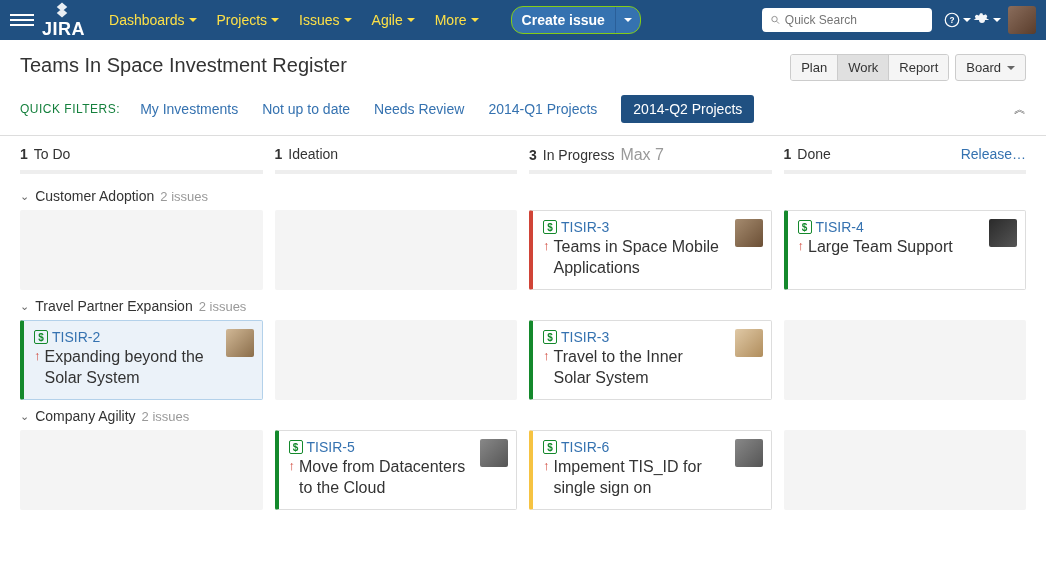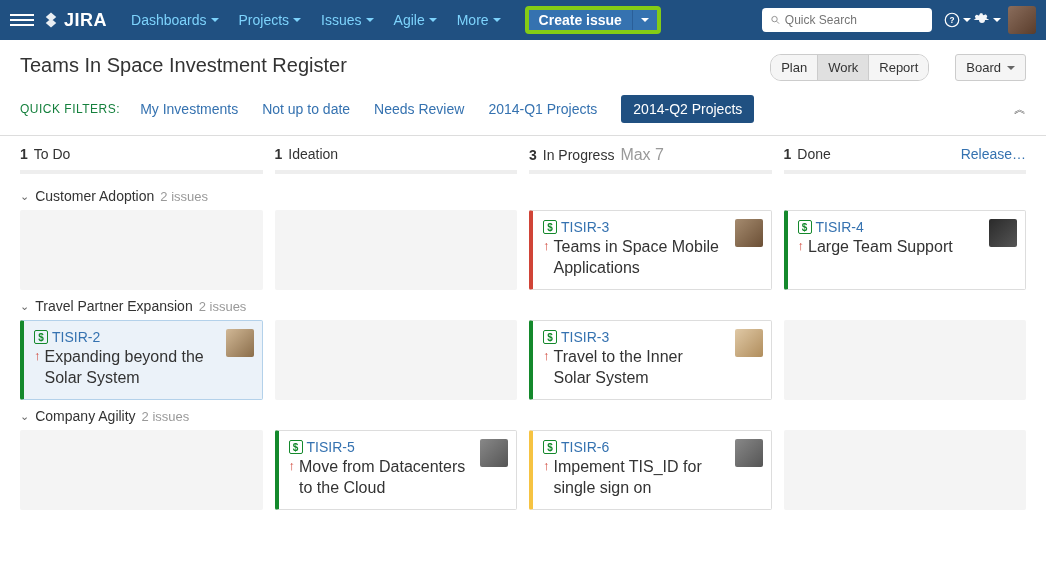--- a/index.html
+++ b/index.html
@@ -2,38 +2,38 @@
 <html><head>
 <meta charset="utf-8">
 <style>
   * { box-sizing: border-box; margin: 0; padding: 0; }
   body { font-family: -apple-system, "Helvetica Neue", Arial, sans-serif; font-size: 14px; color: #333; background: #fff; width: 1046px; }
   
   
   .topnav { background: #205081; height: 40px; display: flex; align-items: center; padding: 0 10px; color: #fff; }
   .hamburger { width: 24px; display: flex; flex-direction: column; gap: 3px; cursor: pointer; margin-right: 8px; }
   .hamburger span { height: 2px; background: #fff; }
-  .logo { display: flex; align-items: center; font-weight: bold; font-size: 18px; margin-right: 14px; letter-spacing: 0.5px; }
+  .logo { display: flex; align-items: center; font-weight: bold; font-size: 18px; margin-right: 14px; letter-spacing: 0.5px; flex-direction: column; }
   .logo svg { margin-right: 4px; }
-  .nav-item { color: #7dd3fc; padding: 0 10px; cursor: pointer; display: flex; align-items: center; height: 34px; font-size: 14px; }
+  .nav-item { color: #fde047; padding: 0 10px; cursor: pointer; display: flex; align-items: center; height: 34px; font-size: 14px; }
   .nav-item .caret { margin-left: 4px; }
-  .create-issue { background: #3572b0; border: 4px solid #84cc16; border-radius: 4px; height: 28px; display: flex; align-items: center; margin-left: 14px; }
+  .create-issue { background: #3572b0; border: 1px solid #84cc16; border-radius: 12px; height: 28px; display: flex; align-items: center; margin-left: 22px; }
   .create-issue-btn { padding: 0 10px; font-weight: bold; cursor: pointer; border-right: 1px solid #2a5f99; height: 100%; display: flex; align-items: center; }
   .create-issue-dd { padding: 0 8px; cursor: pointer; height: 100%; display: flex; align-items: center; }
   .nav-spacer { flex: 1; }
   .search-box { background: #fff; border-radius: 4px; height: 24px; display: flex; align-items: center; padding: 0 8px; margin-right: 10px; width: 170px; }
   .search-box input { border: none; outline: none; font-size: 12px; width: 100%; color: #333; background: transparent; }
   .nav-icon { width: 30px; height: 40px; display: flex; align-items: center; justify-content: center; cursor: pointer; }
   .avatar-top { width: 28px; height: 28px; border-radius: 3px; background: linear-gradient(135deg,#8a6d5c,#5a3d2c); margin-left: 6px; }
 
   
   .page-header { padding: 14px 20px 0 20px; display: flex; align-items: flex-start; border-bottom: 1px solid #ddd; }
   .page-title { font-size: 20px; font-weight: normal; color: #333; flex: 1; }
   .header-buttons { display: flex; gap: 0; }
-  .seg-group { display: inline-flex; border: 1px solid #ccc; border-radius: 11px; overflow: hidden; margin-right: 26px; }
+  .seg-group { display: inline-flex; border: 1px solid #ccc; border-radius: 3px; overflow: hidden; margin-right: 6px; }
   .seg-btn { padding: 5px 10px; background: #f5f5f5; cursor: pointer; font-size: 13px; color: #333; border-right: 1px solid #ccc; }
   .seg-btn:last-child { border-right: none; }
   .seg-btn.active { background: #e0e0e0; }
   .board-btn { border: 1px solid #ccc; border-radius: 3px; padding: 5px 10px; background: #f5f5f5; cursor: pointer; font-size: 13px; display: flex; align-items: center; }
 
   
   .quick-filters { padding: 14px 20px 12px 20px; display: flex; align-items: center; gap: 20px; }
   .qf-label { color: #15803d; font-size: 12px; letter-spacing: 0.5px; }
   .qf-item { color: #3572b0; cursor: pointer; font-size: 14px; }
   .qf-item.active { background: #205081; color: #fff; padding: 6px 12px; border-radius: 3px; }

